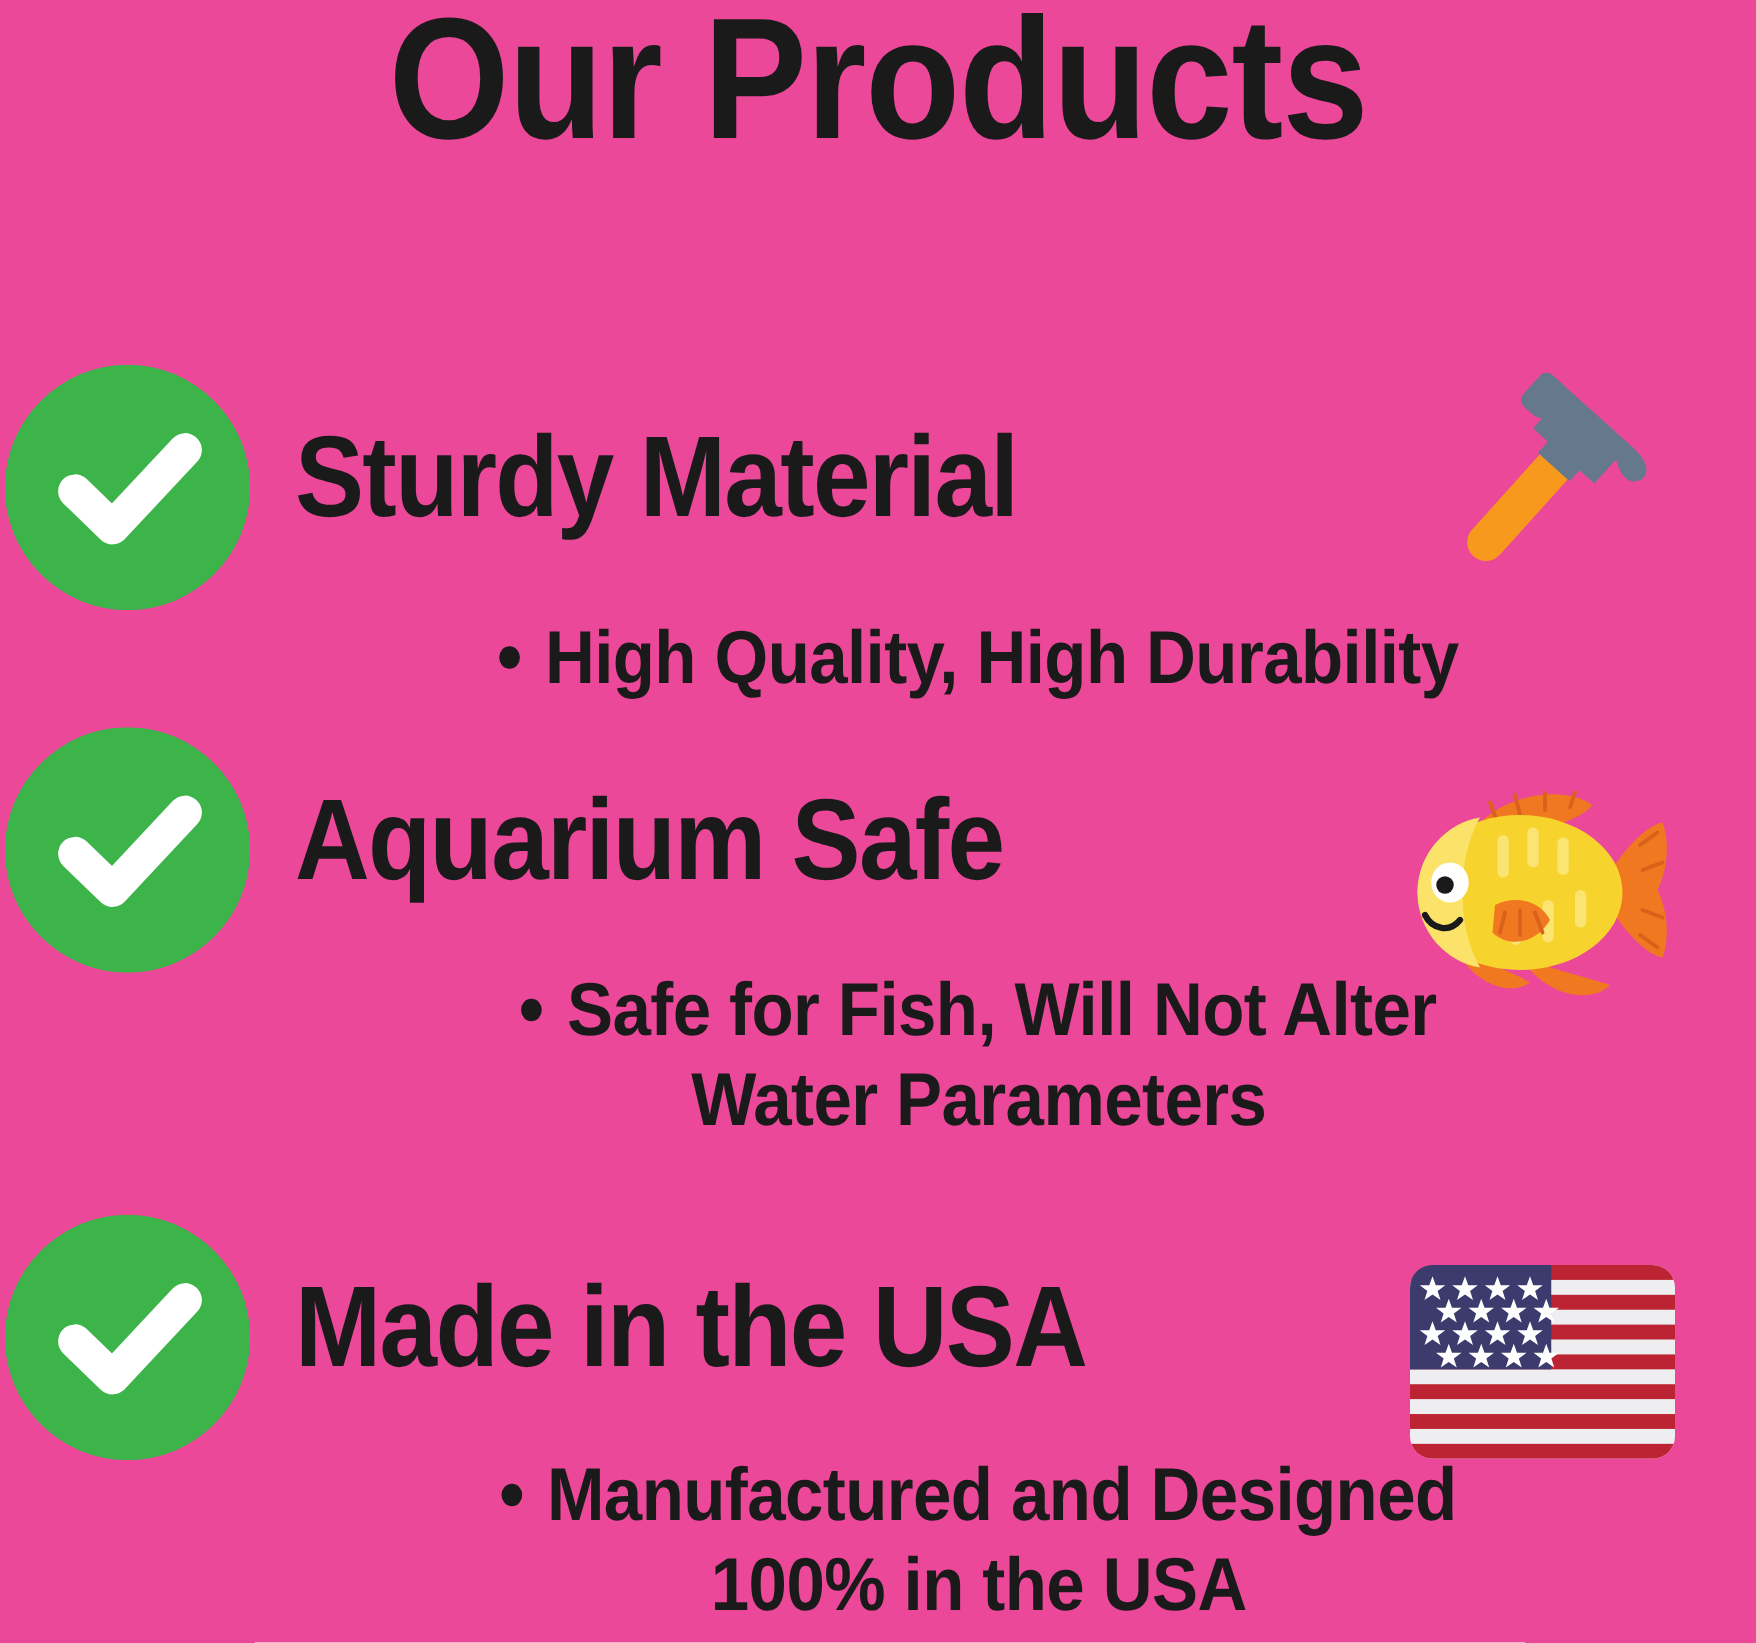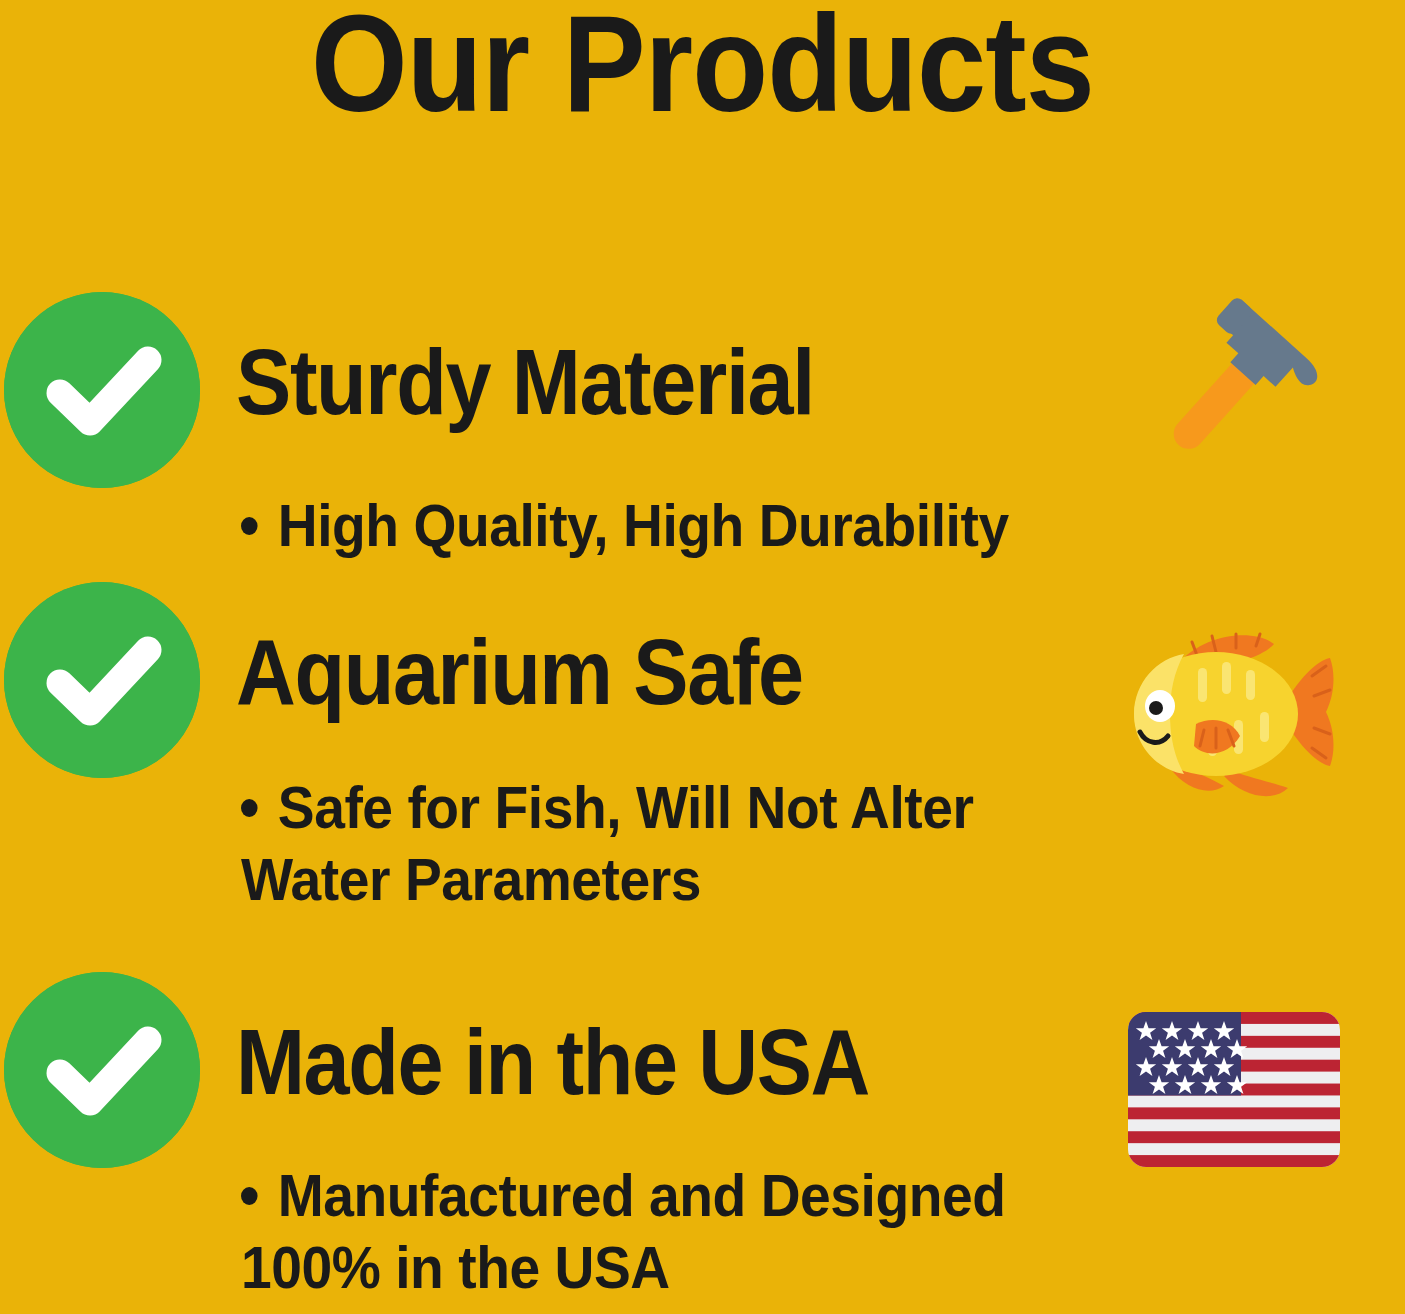--- a/index.html
+++ b/index.html
@@ -13,21 +13,21 @@
     font-family: "Liberation Sans", sans-serif;
     color: #1a1a1a;
     overflow: hidden;
     position: relative;
   }
 
   .page {
     position: relative;
     width: 1405px;
     height: 1314px;
-    background: #eab308;
+    background: #ec4899;
   }
 
   
   .page-title {
     position: absolute;
     left: 0;
     top: -6px;
     width: 1405px;
     text-align: center;
     font-family: "Liberation Sans", sans-serif;
@@ -97,23 +97,23 @@
     position: absolute;
   }
   .emoji-hammer  { right: 20px;  top: -42px; width: 220px; height: 200px; }
   .emoji-fish    { right: 14px;  top: 0px;   width: 230px; height: 185px; }
   .emoji-flag    { right: 16px;  top: 2px;   width: 212px; height: 155px; }
   .emoji-art svg { display: block; width: 100%; height: 100%; }
 
   
   .bullets {
     position: absolute;
-    left: 195px;
+    left: 208px;
     width: 1150px;
-    text-align: left;
+    text-align: center;
   }
   .bullets-1 { top: 200px; }
   .bullets-2 { top: 192px; }
   .bullets-3 { top: 190px; }
 
   .bullet-item {
     font-family: "Liberation Sans", sans-serif;
     font-weight: 700;
     font-size: 60px;
     line-height: 72px;

